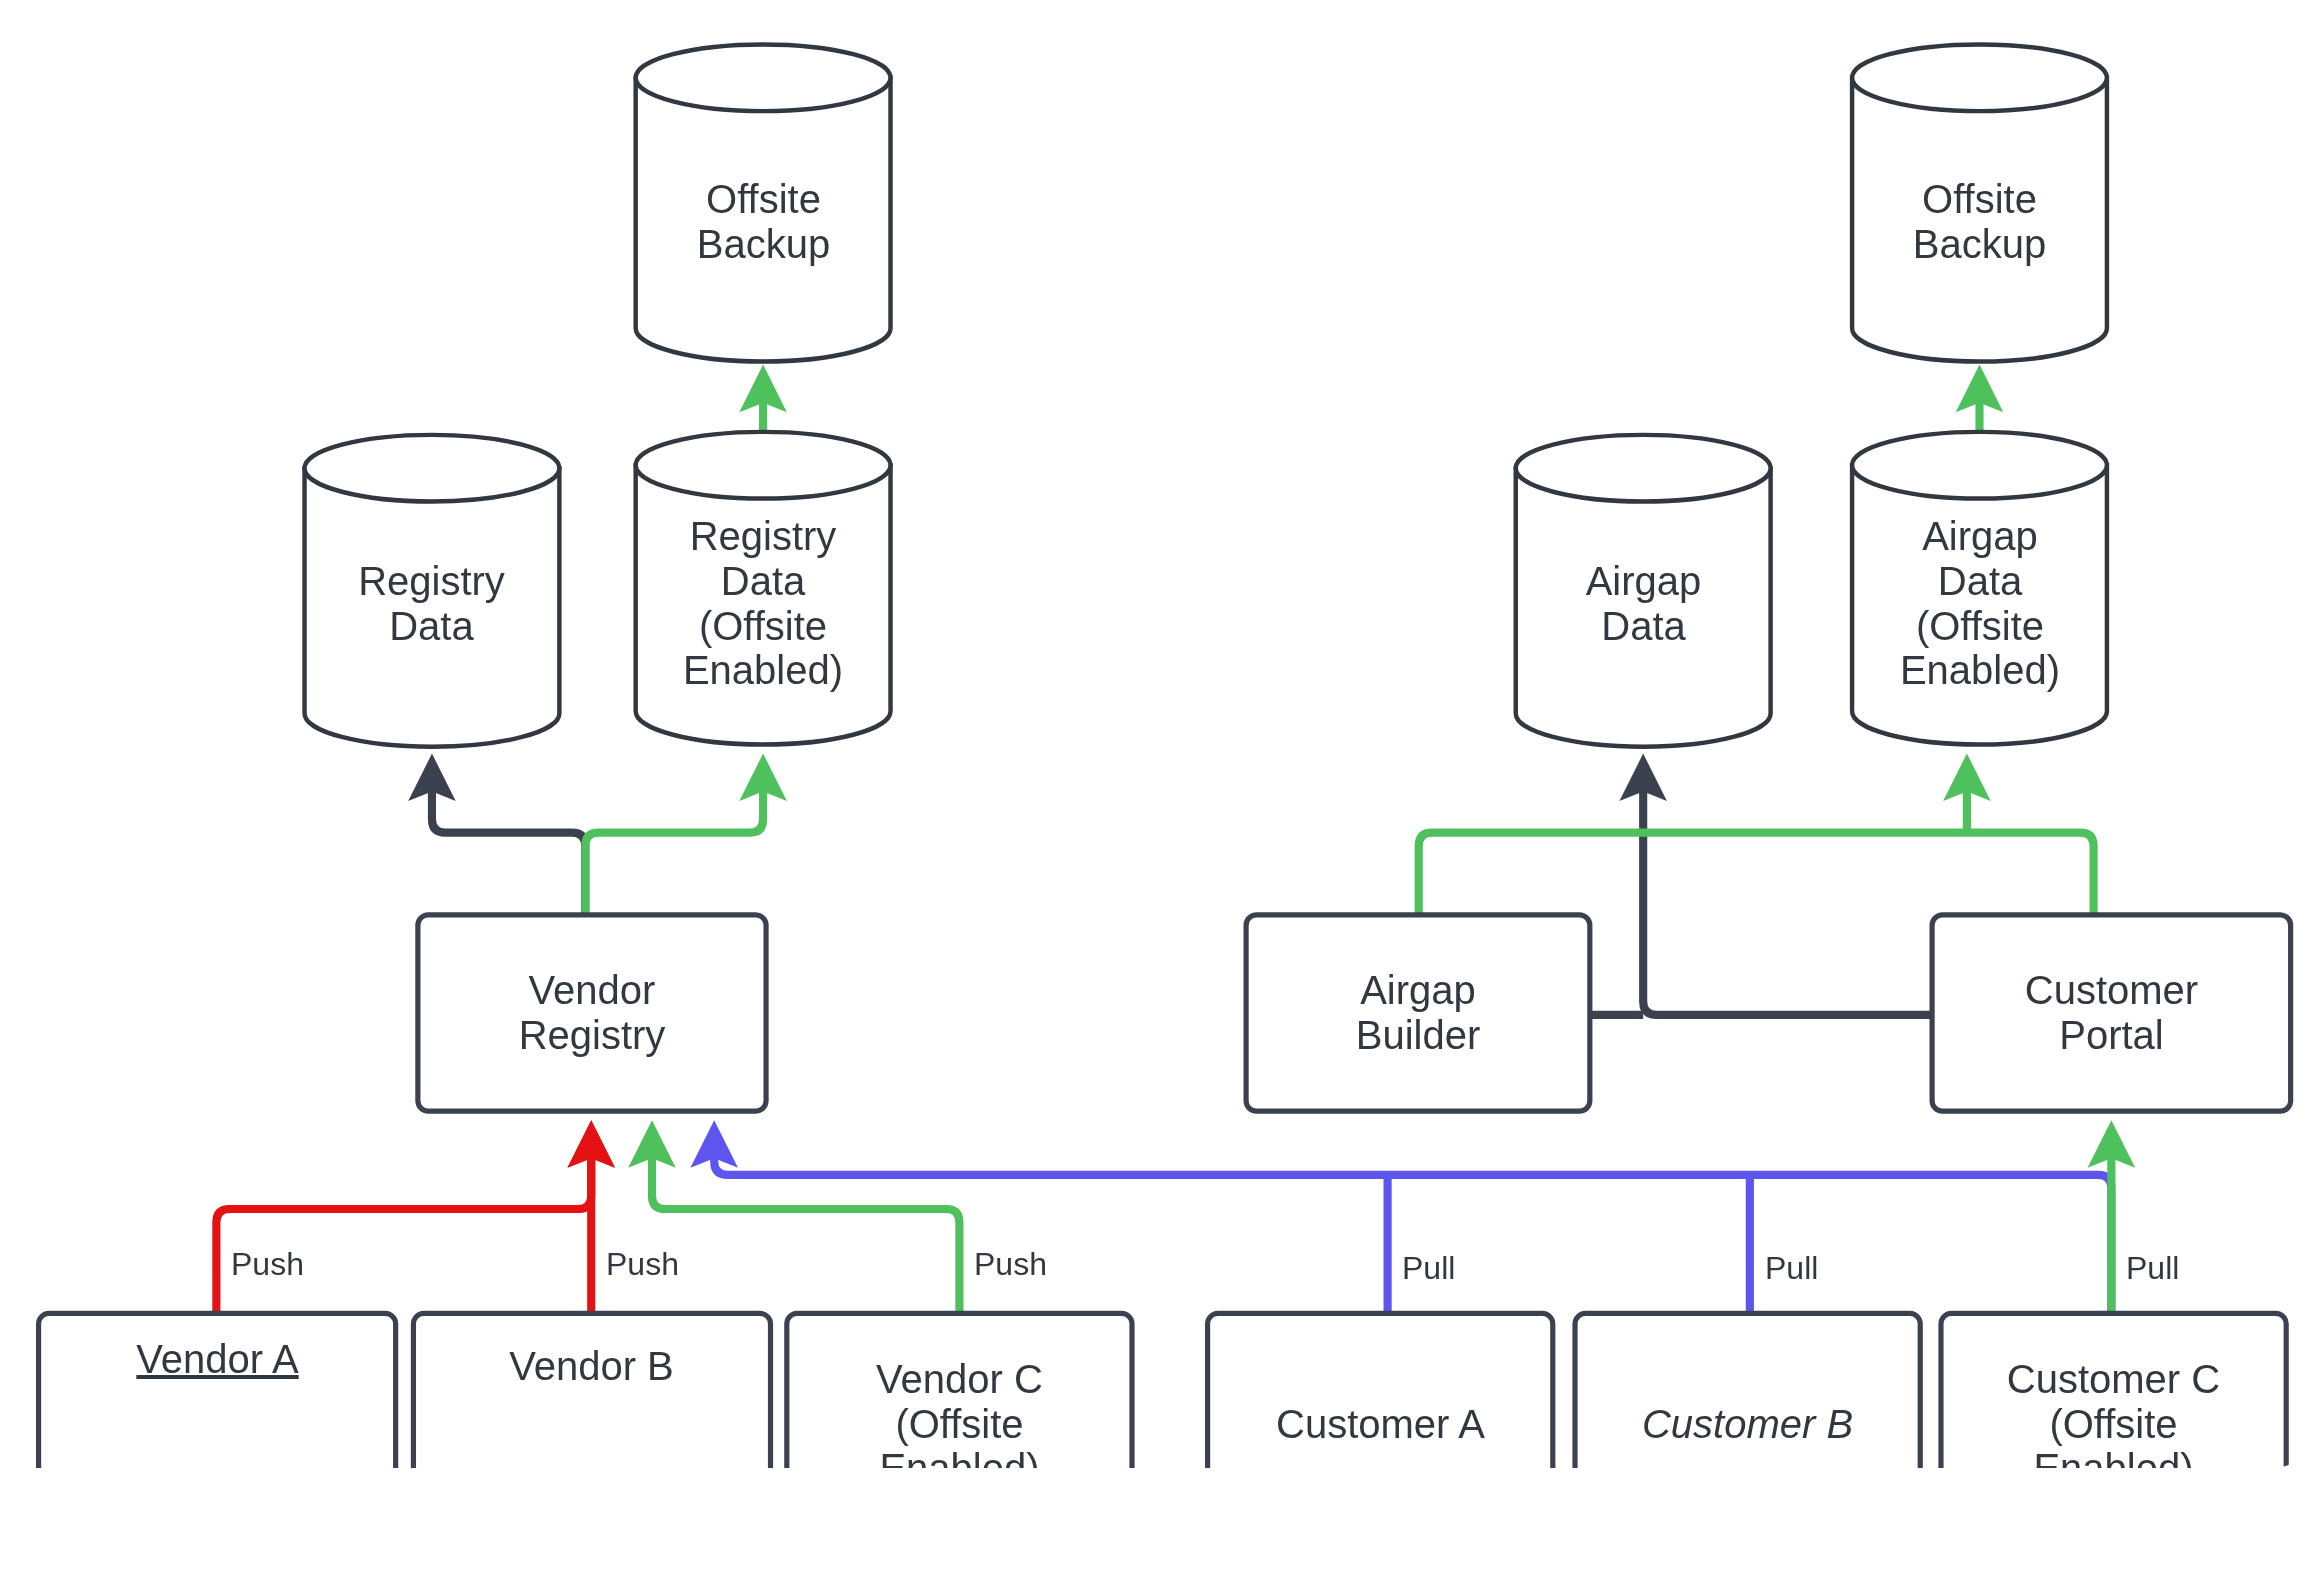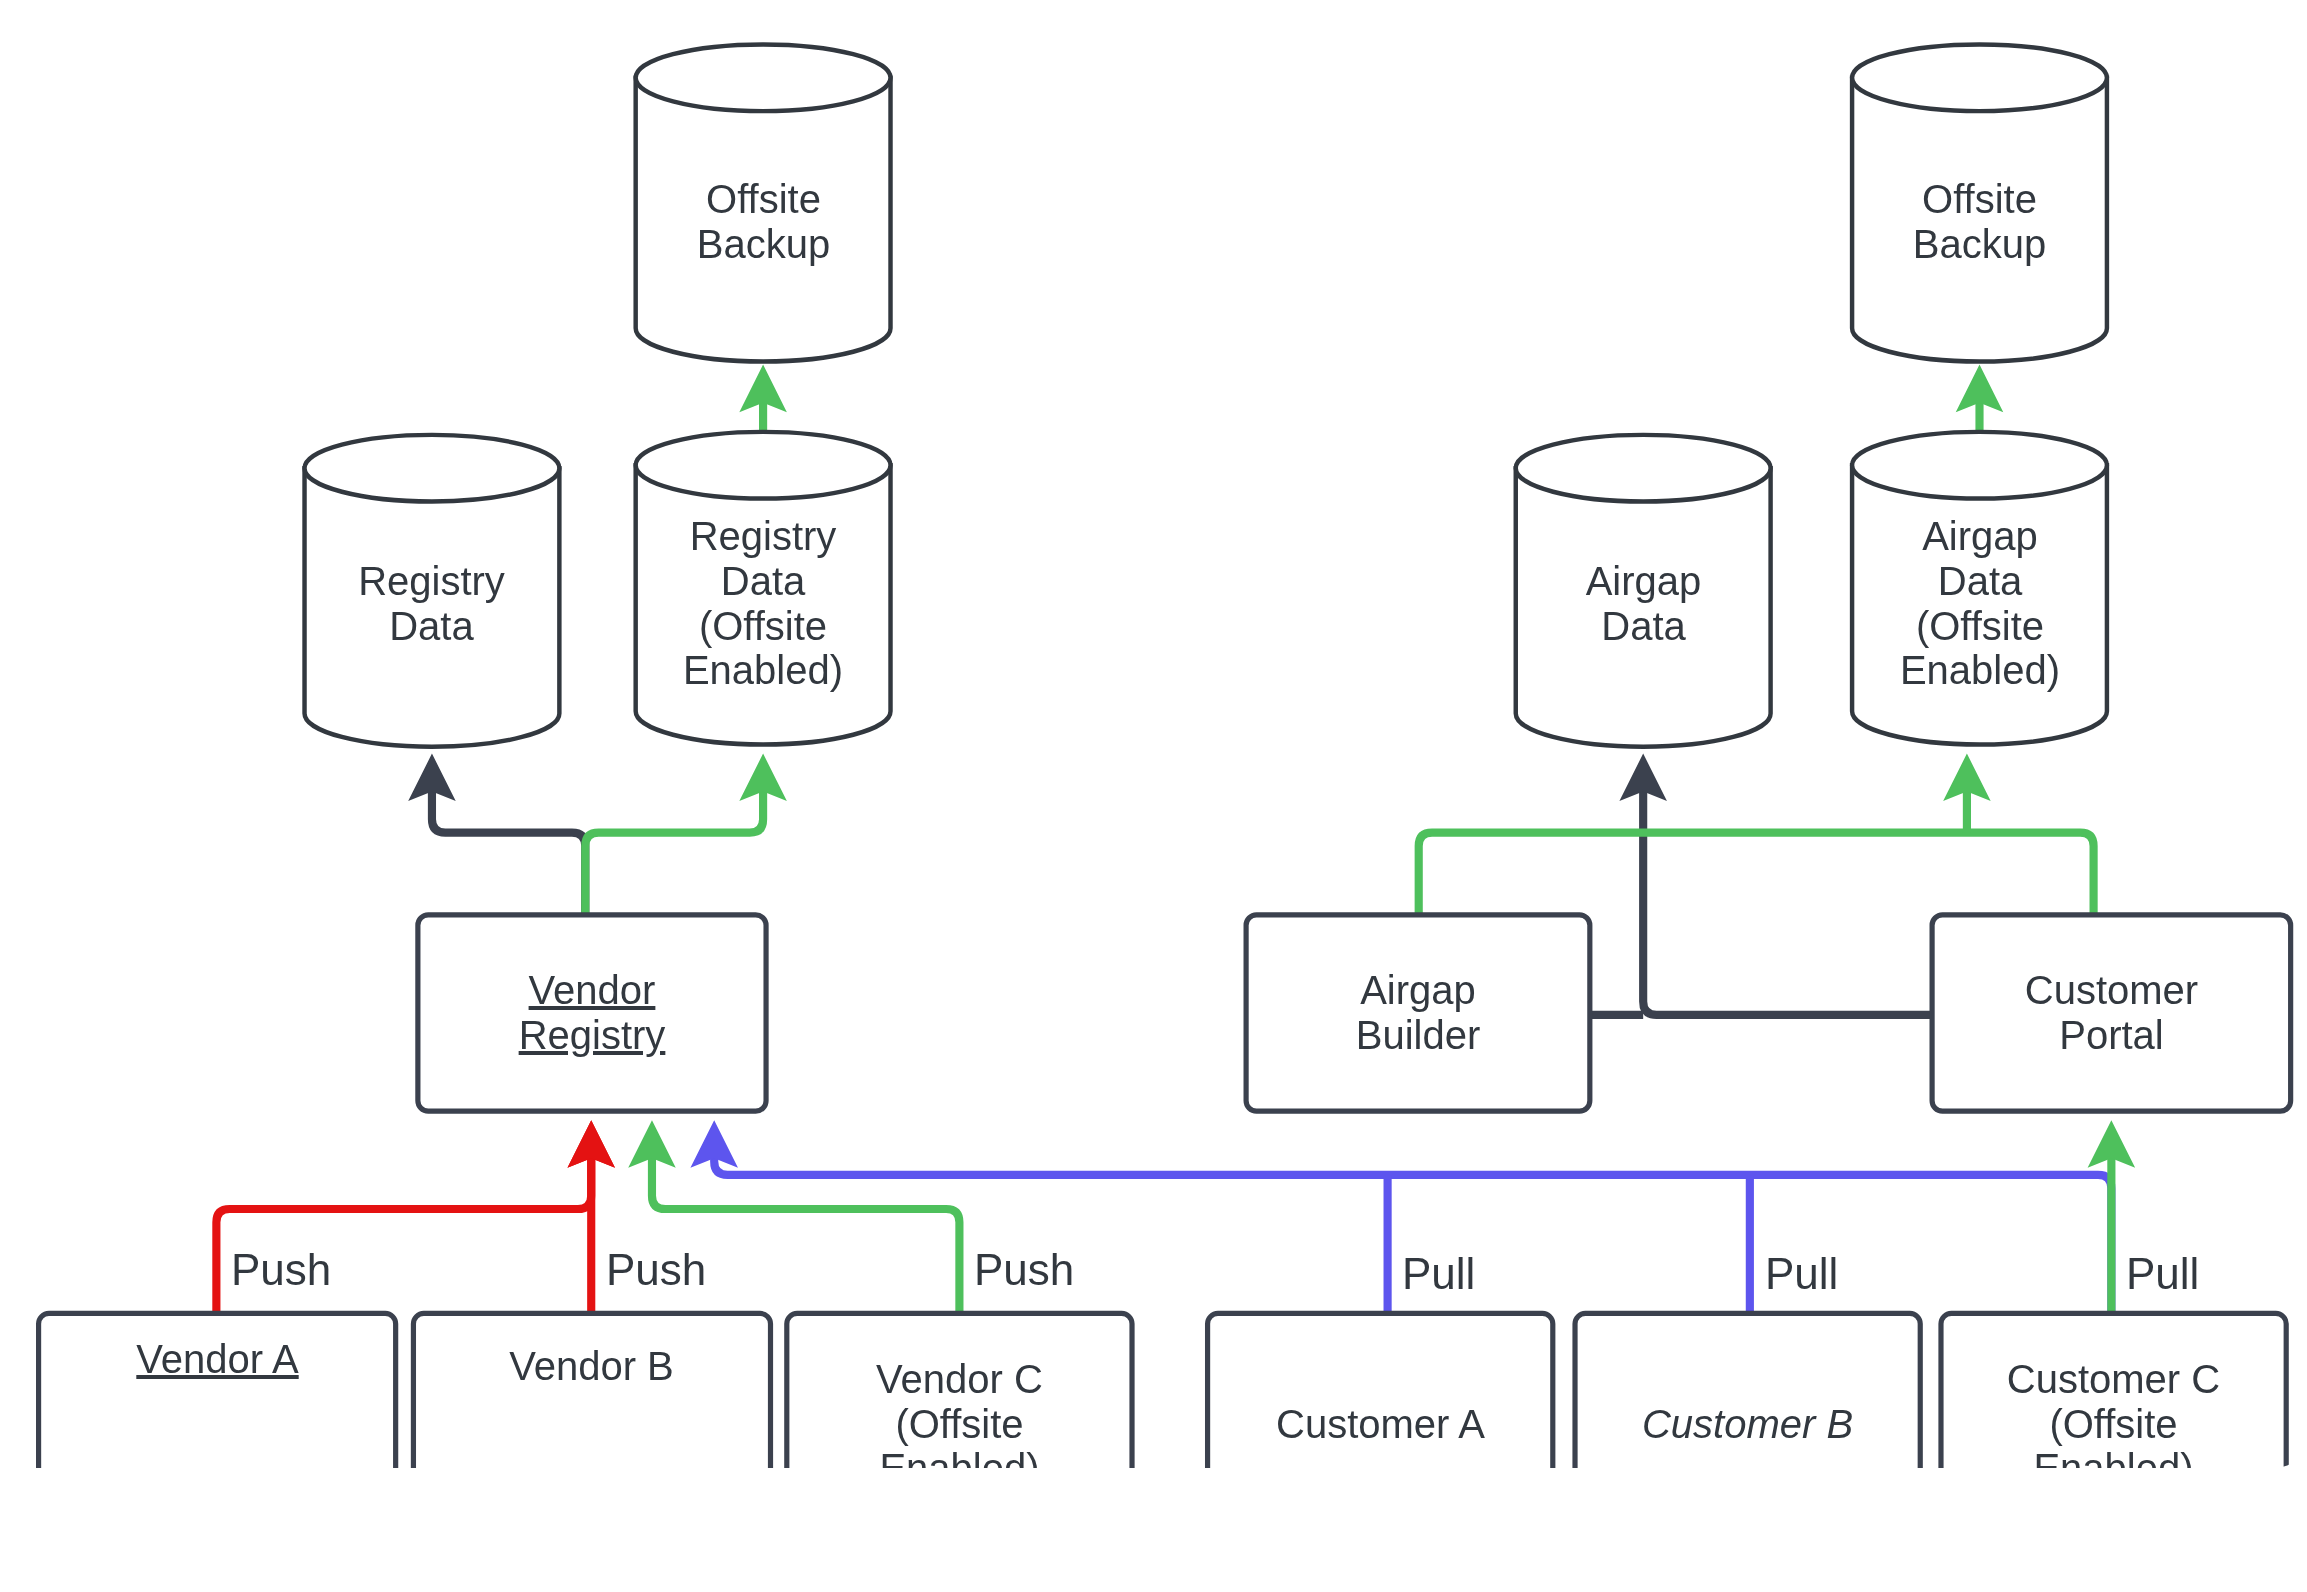--- a/index.html
+++ b/index.html
@@ -31,21 +31,21 @@
     text-align: center;
     color: #32383f;
     font-size: 40px;
     line-height: 1.12;
     white-space: pre-line;
     pointer-events: none;
   }
   .edge-label {
     position: absolute;
     color: #32383f;
-    font-size: 44px;
+    font-size: 32px;
     line-height: 1;
     white-space: nowrap;
     background: transparent;
   }
 </style>
 </head>
 <body>
 
 <div id="stage">
 
@@ -146,21 +146,21 @@
 Backup</div>
 
   <div class="node-label" style="left:304px; top:519px; width:255px; height:170px;">Registry
 Data</div>
 
   <div class="node-label" style="left:628px; top:496px; width:270px; height:215px;">Registry
 Data
 (Offsite
 Enabled)</div>
 
-  <div class="node-label" style="left:418px; top:915px; width:348px; height:196px;text-decoration:underline;">Vendor
+  <div class="node-label" style="left:418px; top:915px; width:348px; height:196px;">Vendor
 Registry</div>
 
   <div class="node-label" style="left:39px; top:1249px; width:357px; height:220px;text-decoration:underline;">Vendor A</div>
 
   <div class="node-label" style="left:413px; top:1256px; width:357px; height:220px;">Vendor B</div>
 
   <div class="node-label" style="left:787px; top:1314px; width:345px; height:220px;">Vendor C
 (Offsite
 Enabled)</div>
 

